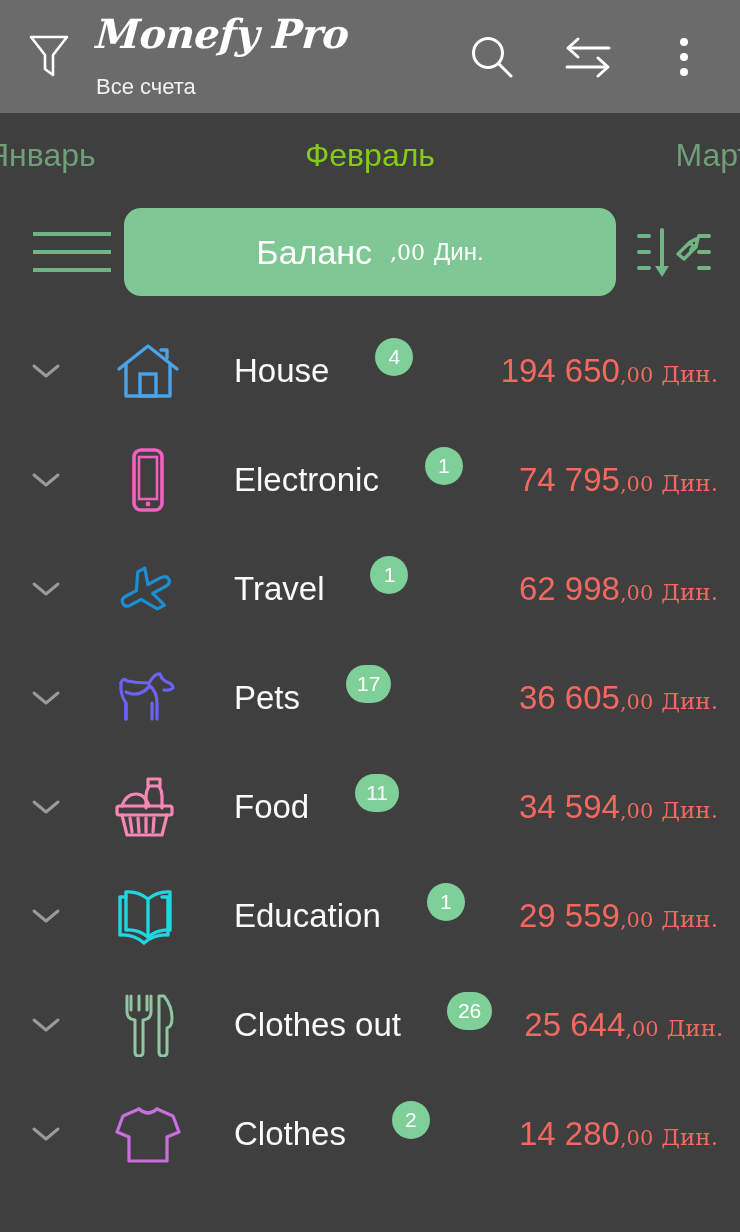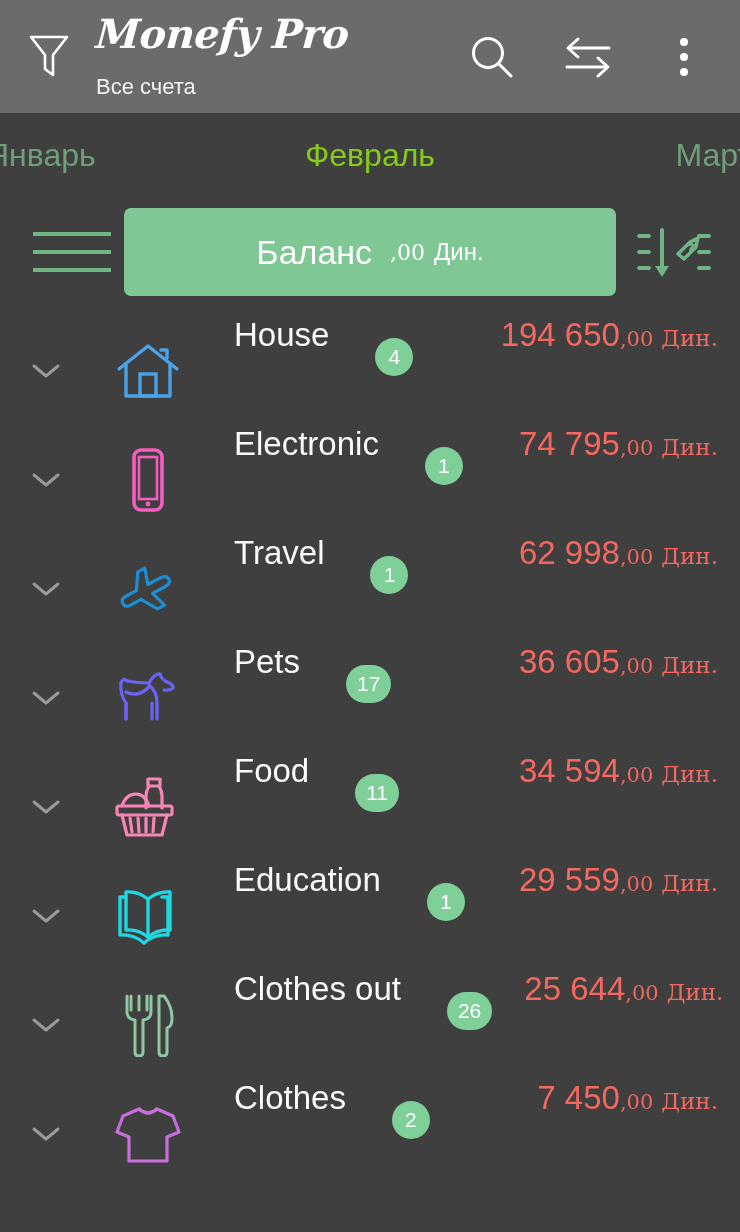--- a/index.html
+++ b/index.html
@@ -108,21 +108,21 @@
   .hamburger i {
     display: block;
     width: 78px; height: 4px;
     background: #72b585;
   }
   .balance-pill {
     flex: 1 1 auto;
     height: 88px;
     margin: 0 10px 0 14px;
     background: #7fc896;
-    border-radius: 7px;
+    border-radius: 17px;
     display: flex;
     align-items: center;
     justify-content: center;
     gap: 18px;
   }
   .bal-label {
     font-size: 34px;
     color: #ffffff;
   }
   .bal-amount-wrap {
@@ -142,20 +142,21 @@
     width: 96px; height: 80px;
     flex: 0 0 auto;
     display: flex; align-items: center; justify-content: center;
   }
 
   
   .cat-list { padding-top: 10px; }
   .cat-row {
     height: 109px;
     display: flex;
+    align-items: center;
     padding: 0 22px 0 18px;
     gap: 32px;
   }
   .chev {
     width: 56px;
     flex: 0 0 auto;
     display: flex; align-items: center; justify-content: center;
   }
   .cat-icon {
     width: 84px;
@@ -472,19 +473,19 @@
       <svg width="70" height="62" viewBox="0 0 70 62" fill="none">
         <g stroke="#c86fdd" stroke-width="3.2" fill="none" stroke-linecap="round" stroke-linejoin="round">
           <path d="M26 6 L10 13 L4 29 L16 34 V58 H54 V34 L66 29 L60 13 L44 6"></path>
           <path d="M26 6 q9 8 18 0"></path>
         </g>
       </svg>
     </div>
     <span class="cat-name">Clothes</span>
     <span class="badge">2</span>
     <span class="amount">
-      <span class="amt-int">7 450</span>
+      <span class="amt-int">14 280</span>
         <span class="amt-dec">,00</span>
       <span class="amt-cur">Дин.</span>
     </span>
   </div>
 
 </div>
 
 </body></html>

